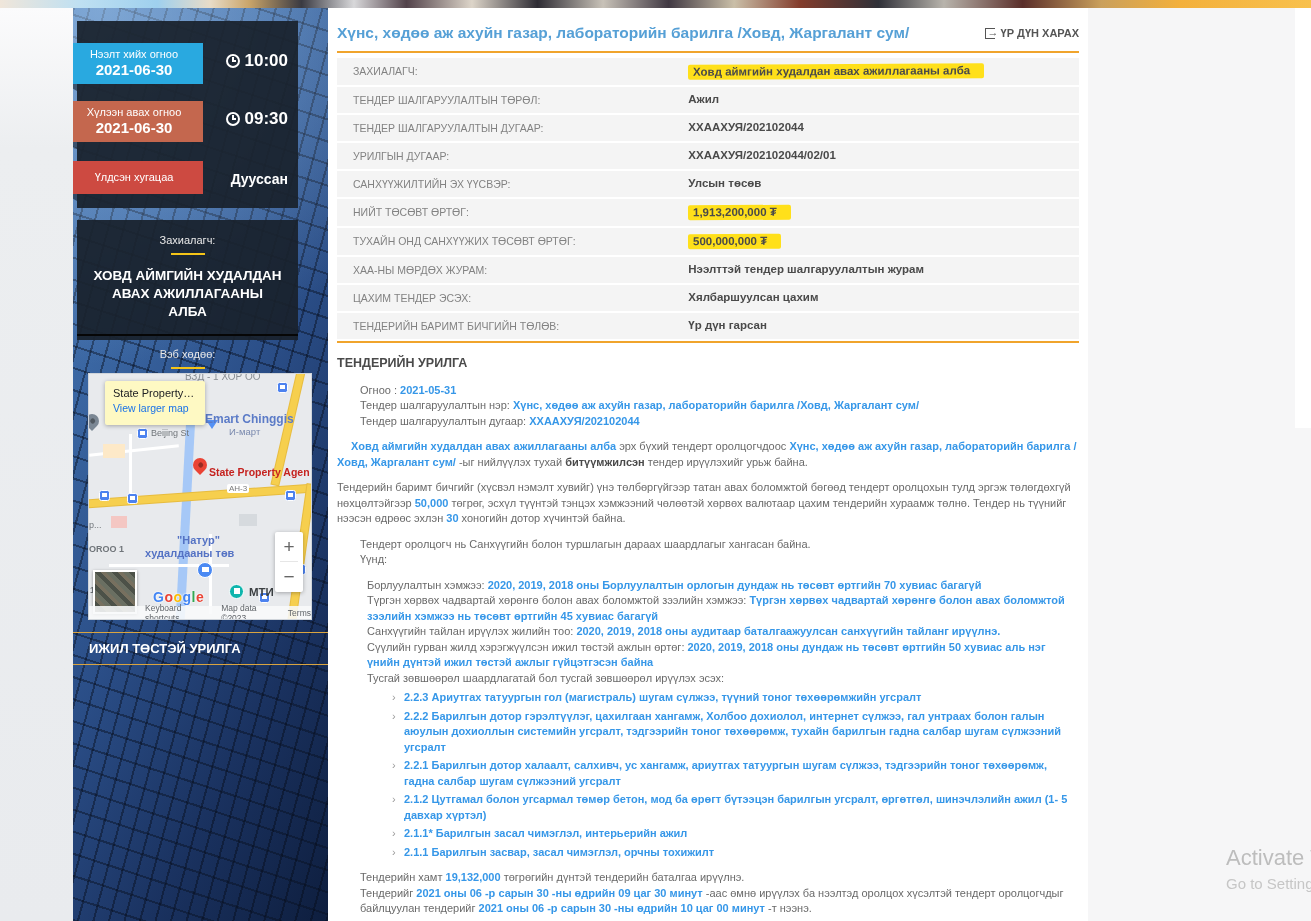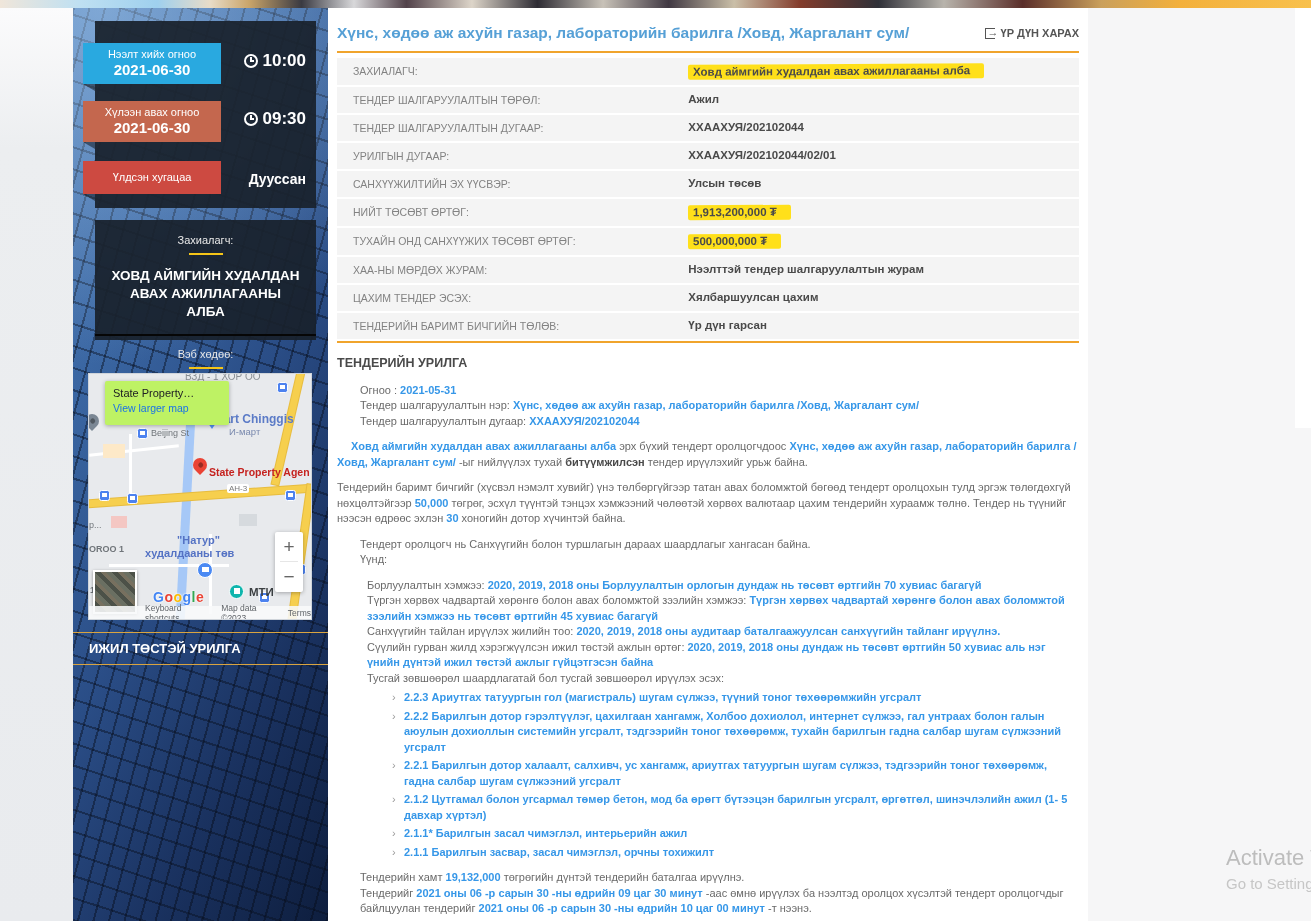--- a/index.html
+++ b/index.html
@@ -21,21 +21,21 @@
   .watermark .l1 { font-size:22px; }
   .watermark .l2 { font-size:15px; color:#c6c6c6; margin-top:4px; }
 
   
   .sidebar { position:absolute; left:73px; top:8px; width:255px; height:913px; overflow:hidden;
     background:
       radial-gradient(circle at 12% 0%, rgba(170,205,240,.55), transparent 38%),
       repeating-linear-gradient(105deg, rgba(5,10,22,.42) 0 2px, transparent 2px 15px),
       repeating-linear-gradient(18deg, rgba(8,16,32,.45) 0 2px, transparent 2px 21px),
       linear-gradient(118deg,#4d7cb6 0%,#3a66a2 28%,#2a4d86 52%,#1a3260 76%,#0e1e3e 100%); }
-  .side-panel { position:absolute; left:22px; width:221px; background:rgba(25,33,44,.93); }
+  .side-panel { position:absolute; left:4px; width:221px; background:rgba(25,33,44,.93); }
   .panel-timers { top:13px; height:187px; }
   .timer-row { position:relative; height:40px; }
   .t1 { top:22px; } .t2 { top:40px; } .t3 { top:60px; }
   .ribbon { position:absolute; left:-12px; top:0; width:138px; padding:4px 2px 5px; text-align:center; color:#fff; }
   .ribbon .rl { font-size:11px; line-height:14px; }
   .ribbon .rd { font-size:15px; font-weight:bold; line-height:18px; }
   .ribbon .fold { position:absolute; left:0; bottom:-7px; width:0; height:0;
     border-top:7px solid rgba(0,0,0,.45); border-left:12px solid transparent; }
   .timer-val { position:absolute; right:10px; top:8px; color:#fff; font-weight:bold; font-size:17px;
     display:flex; align-items:center; gap:5px; }
@@ -51,21 +51,21 @@
   .black-div { height:2px; background:#060606; margin:13px 0 12px; }
 
   
   .map { position:absolute; left:15px; top:365px; width:224px; height:247px; background:#e8eaed;
     overflow:hidden; border:1px solid #cfd4da; }
   .blk { position:absolute; }
   .road-y { background:#f6cf4e; box-shadow:0 0 0 1px #e7bc3f; }
   .road-w { background:#ffffff; }
   .river { background:#a6c8f7; }
   .map-lbl { position:absolute; color:#70757a; font-size:9px; white-space:nowrap; }
-  .info-card { position:absolute; left:16px; top:7px; width:124px; height:44px; background:#bef264;
+  .info-card { position:absolute; left:16px; top:7px; width:100px; height:44px; background:#fef9c3;
     border-radius:2px; box-shadow:0 1px 4px rgba(0,0,0,.3); padding:6px 8px; }
   .info-card .tt { font-size:11px; color:#202124; }
   .info-card .lk { font-size:10.5px; color:#1a73e8; margin-top:3px; }
   .pin { width:14px; height:14px; border-radius:50% 50% 50% 0; transform:rotate(-45deg); position:absolute; }
   .pin::after { content:''; position:absolute; left:4.5px; top:4.5px; width:5px; height:5px; border-radius:50%; background:rgba(0,0,0,.35); }
   .pin-red { background:#ea4335; }
   .pin-gray { background:#7b8794; }
   .poi-red-txt { position:absolute; color:#c5221f; font-weight:bold; font-size:10.5px; white-space:nowrap; }
   .poi-blue-txt { position:absolute; color:#5b7bc7; font-weight:bold; font-size:11px; white-space:nowrap; }
   .poi-blue-sub { position:absolute; color:#7a8aae; font-size:9.5px; white-space:nowrap; }

